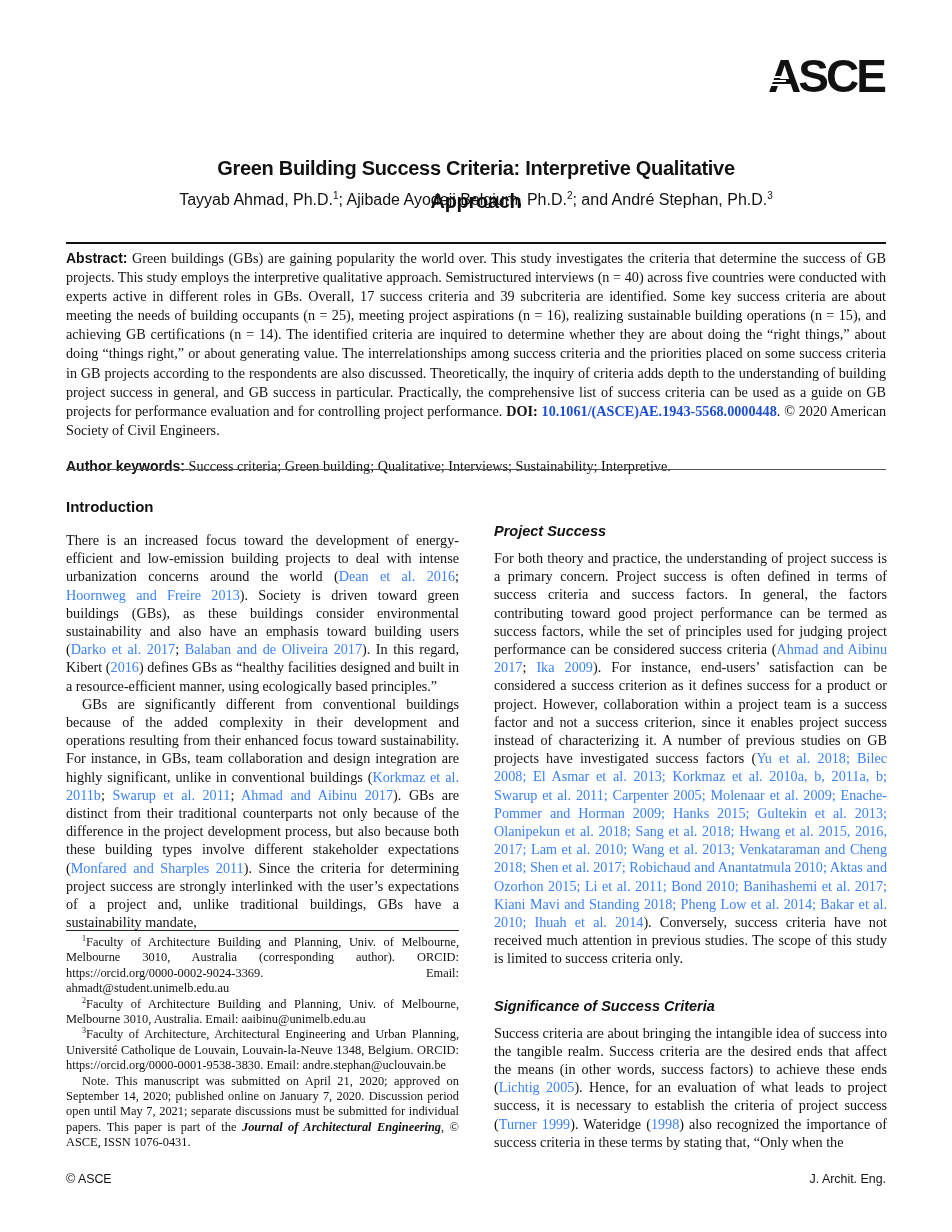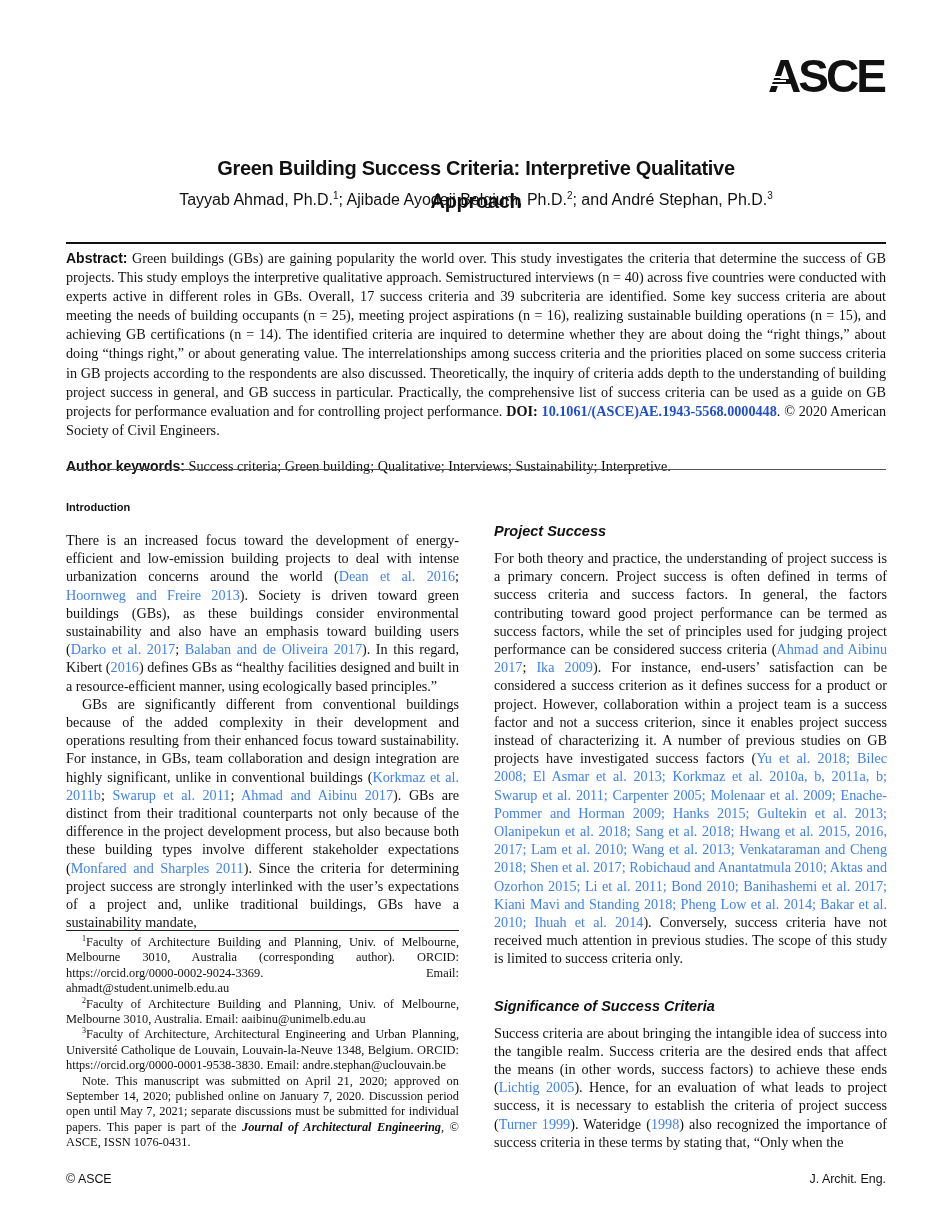--- a/index.html
+++ b/index.html
@@ -17,21 +17,21 @@
   .lead-label { font-family: "Liberation Sans", sans-serif; font-weight: bold; font-size: 14px; }
   .doi-label { font-weight: bold; }
   .doi-link { color: #1d4ed8; font-weight: bold; }
   .keywords { position: absolute; left: 66px; top: 449px; width: 820px;
               font-family: "Liberation Serif", serif; font-size: 14.2px; line-height: 19px; margin-top: 8px; }
   .rule-thin { position: absolute; left: 66px; top: 469px; width: 820px; height: 1px; background: #555; }
   .col { position: absolute; width: 393px; font-family: "Liberation Serif", serif; font-size: 14.2px;
          line-height: 18.2px; text-align: justify; hyphens: manual; }
   .col-left { left: 66px; top: 497px; }
   .col-right { left: 494px; top: 497px; }
-  .h1 { font-family: "Liberation Sans", sans-serif; font-weight: bold; font-size: 11px; line-height: 20px; margin: 0 0 14px 0; }
+  .h1 { font-family: "Liberation Sans", sans-serif; font-weight: bold; font-size: 15px; line-height: 20px; margin: 0 0 14px 0; }
   .h2 { font-family: "Liberation Sans", sans-serif; font-weight: bold; font-style: italic; font-size: 14.5px; line-height: 20px; margin: 0 0 8px 0; }
   p { margin: 0; }
   .indent { text-indent: 16px; }
   .cite { color: #3b82f6; }
   .fn-rule { position: absolute; left: 66px; top: 930px; width: 393px; height: 1px; background: #222; }
   .footnotes { position: absolute; left: 66px; top: 935px; width: 393px; font-family: "Liberation Serif", serif;
                font-size: 12.4px; line-height: 15.4px; text-align: justify; }
   .footnotes p { text-indent: 16px; }
   .footnotes sup { font-size: 8px; vertical-align: 5px; line-height: 0; }
   .footnotes em { font-weight: bold; font-style: italic; }

